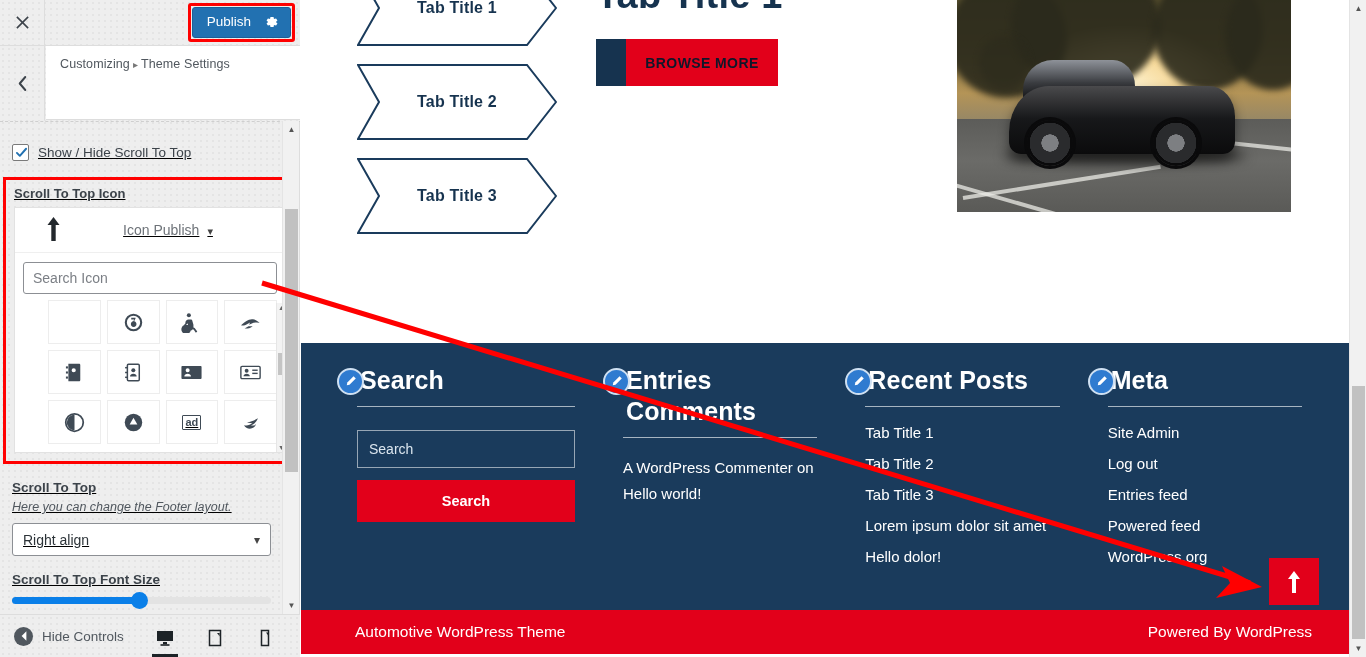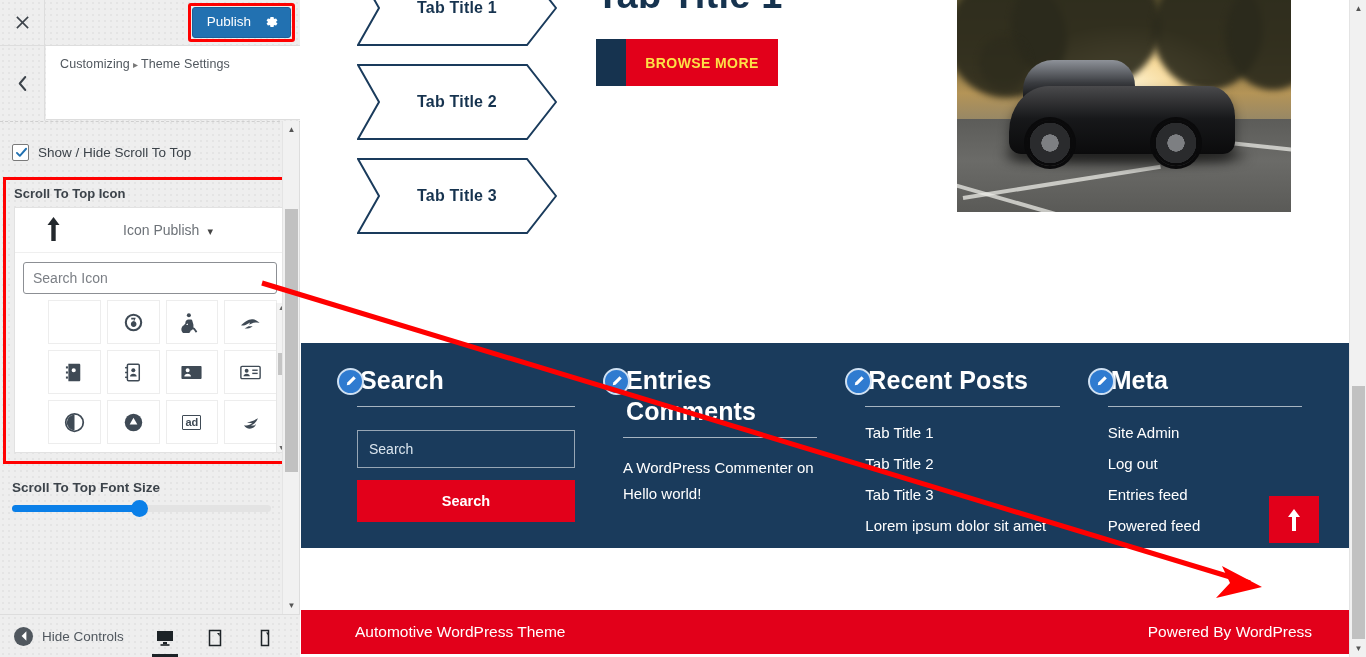--- a/index.html
+++ b/index.html
@@ -72,21 +72,21 @@
   }
   .cz-crumb { font-size: 12.5px; color: #50575e; letter-spacing: .1px; }
   .cz-crumb .sep { color: #777; padding: 0 3px; font-size: 10px; }
   .cz-sectitle { font-size: 19px; color: #7b7f85; font-weight: 400; margin-top: 3px; }
 
   
   .cz-body {
     position: absolute; left: 0; top: 121px; width: 300px; bottom: 43px;
     overflow: hidden;
   }
-  .cz-body-inner { position: relative; width: 300px; padding: 0 12px; }
+  .cz-body-inner { position: relative; width: 300px; padding: 0 12px; text-decoration: underline; }
   .cz-topedge {
     height: 6px; border-top: 1px dashed #cfcfcf; margin: 0 -12px 0 -12px;
   }
   .ctl-checkbox {
     display: flex; align-items: center; gap: 9px;
     margin-top: 17px; margin-bottom: 16px;
     font-size: 13.5px; color: #3c434a;
   }
   .cb-box {
     width: 17px; height: 17px; border: 1px solid #7a7a7a; background: #fff;
@@ -222,21 +222,21 @@
   }
 
   .content-col { position: absolute; left: 295px; top: -26px; width: 345px; }
   .pv-h1 { font-size: 38px; font-weight: bold; color: #16334f; letter-spacing: .2px; margin: 0 0 12px 0; }
   .pv-p { font-size: 15.5px; line-height: 28px; color: #4a5c70; margin: 0; }
   .browse-btn {
     margin-top: 22px; display: flex; width: 182px; height: 47px; cursor: pointer;
   }
   .browse-dark { width: 30px; background: #16334f; }
   .browse-red {
-    flex: 1; background: #e2001a; color: #fde047; font-size: 14px; font-weight: bold;
+    flex: 1; background: #e2001a; color: #0f172a; font-size: 14px; font-weight: bold;
     display: flex; align-items: center; justify-content: center; letter-spacing: .4px;
   }
 
   .car-photo {
     position: absolute; left: 656px; top: 0; width: 334px; height: 212px;
     overflow: hidden;
   }
   .car-photo .sky {
     position: absolute; inset: 0;
     background:
@@ -270,21 +270,21 @@
     background: radial-gradient(circle at 50% 50%, #7d7f82 0 26%, #2a2b2d 27% 62%, #0a0a0b 63% 100%);
     box-shadow: 0 0 0 3px #0a0a0b;
   }
   .car-shadow {
     position: absolute; left: 46px; top: 148px; width: 244px; height: 16px;
     background: rgba(0,0,0,.55); filter: blur(6px); border-radius: 50%;
   }
 
   
   .pv-footer {
-    position: absolute; left: 0; top: 343px; right: 0; height: 205px;
+    position: absolute; left: 0; top: 343px; right: 0; height: 267px;
     background: #1a3b5c;
   }
   .fw-cols { display: flex; padding: 18px 36px 0 36px; gap: 0; }
   .fw-col { flex: 1; padding-right: 28px; position: relative; }
   .fw-head { display: flex; align-items: flex-start; gap: 0; }
   .pencil {
     width: 27px; height: 27px; border-radius: 50%;
     background: #2f7bd0; border: 2px solid #cfe0f2;
     display: flex; align-items: center; justify-content: center;
     flex: 0 0 auto; margin-top: 7px; margin-right: -4px; cursor: pointer;
@@ -491,20 +491,28 @@
               </div>
               <div class="icon-inner-sb">
                 <div class="up">▲</div>
                 <div class="icon-inner-thumb"></div>
                 <div class="dn">▼</div>
               </div>
             </div>
           </div>
         </div>
 
+        <div class="ctl-block">
+          <div class="ctl-label">Scroll To Top</div>
+          <div class="ctl-desc">Here you can change the Footer layout.</div>
+          <div class="ctl-select">
+            <span>Right align</span>
+            <span class="sel-caret">▾</span>
+          </div>
+        </div>
 
         <div class="ctl-block">
           <div class="ctl-label">Scroll To Top Font Size</div>
           <div class="slider-track">
             <div class="slider-fill" style="width: 126.91px;"></div>
             <div class="slider-knob" style="left: 118.91px;"></div>
           </div>
         </div>
       </div>
     </div>

